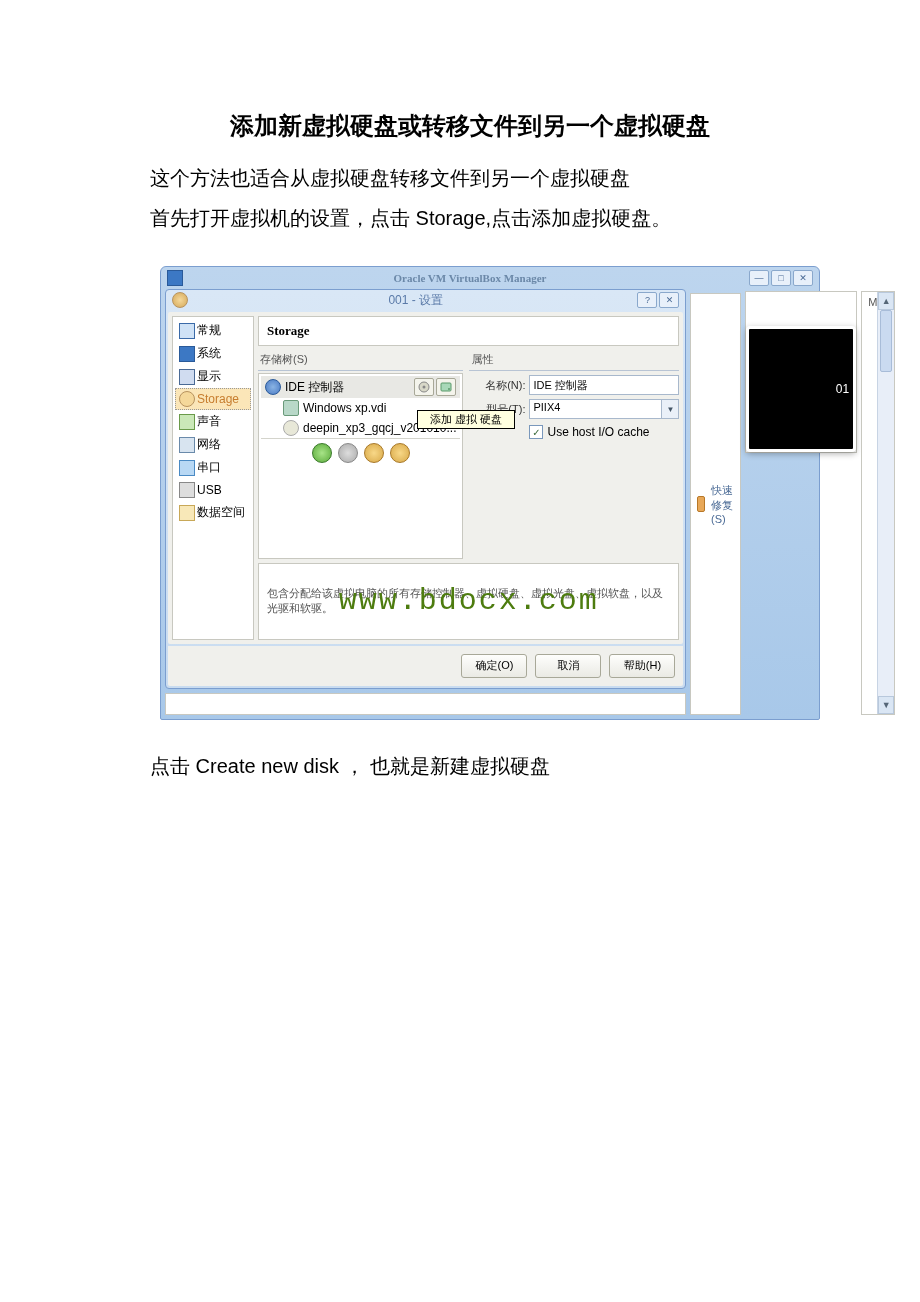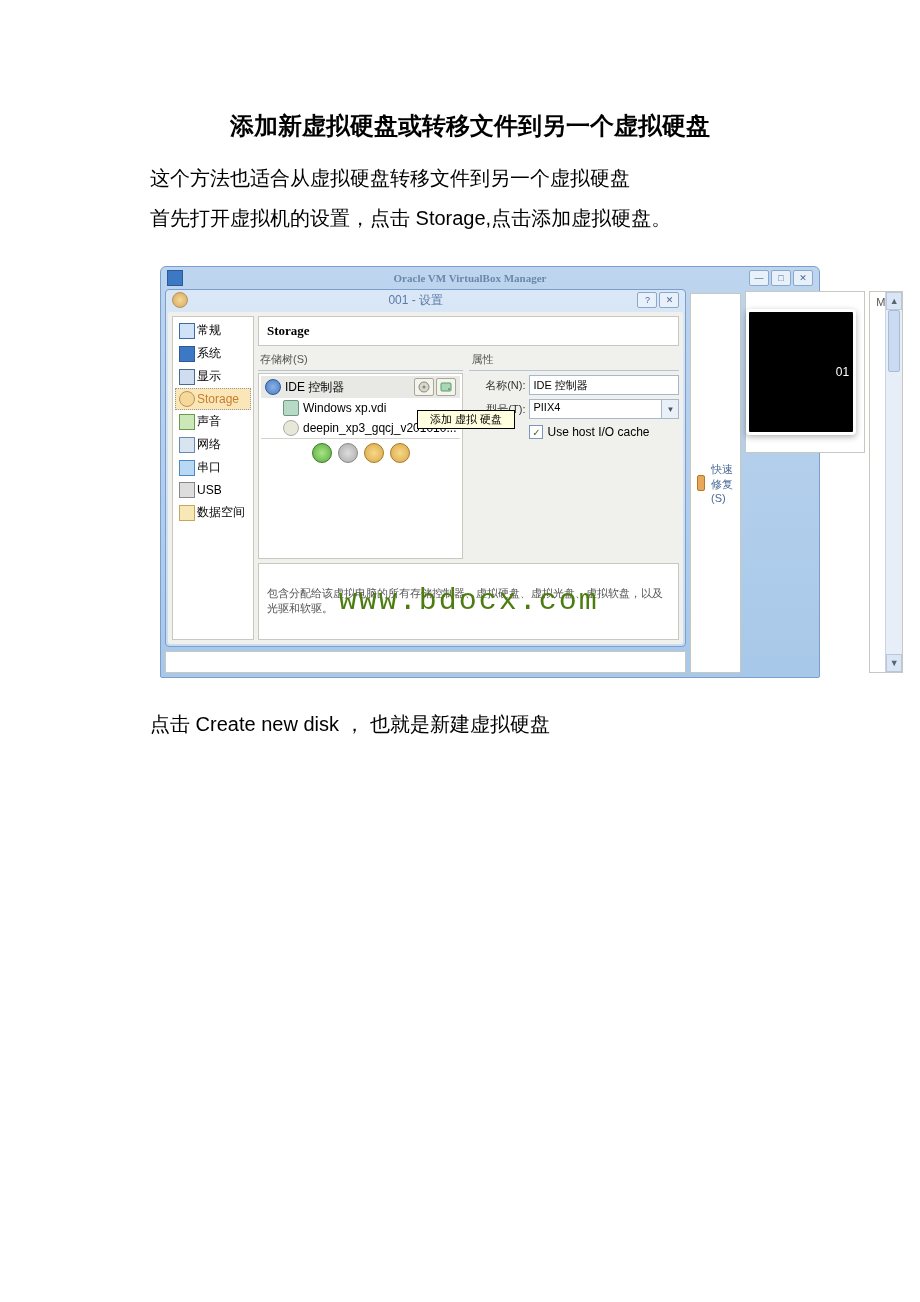--- a/index.html
+++ b/index.html
@@ -65,21 +65,21 @@
 .combo{display:flex}
 .combo-btn{width:16px;border:1px solid #a8b8cc;border-left:0;background:#eaf0f8;display:flex;align-items:center;justify-content:center;font-size:8px;color:#456}
 .chk{display:flex;align-items:center;gap:4px;margin-left:60px;margin-top:4px}
 .chk-box{width:12px;height:12px;border:1px solid #7a98bc;background:#fff;display:flex;align-items:center;justify-content:center;color:#3a6a3a;font-size:10px}
 .desc-box{background:#fff;border:1px solid #c8c8c0;padding:22px 8px;margin-top:4px;font-size:11px;color:#555;line-height:1.4;position:relative}
 .watermark{position:absolute;left:50%;top:50%;transform:translate(-50%,-50%);font-size:30px;color:#4d7c0f;font-family:Liberation Mono, monospace;letter-spacing:2px;pointer-events:none}
 .dlg-buttons{display:flex;justify-content:flex-end;gap:8px;padding:8px;background:#f0f0ec;margin:0 2px 2px 2px;border-radius:0 0 2px 2px}
 .dlg-btn{min-width:64px;height:22px;border:1px solid #a8a898;background:linear-gradient(#fefefc,#eaeae4);border-radius:3px;font-size:11px;display:flex;align-items:center;justify-content:center;cursor:default}
 .quickfix{background:#fff;border:1px solid #c8c8c0;padding:6px;display:flex;align-items:center;gap:6px;font-size:11px;color:#4a6a95;margin-top:4px}
 .qf-ico{width:14px;height:14px;background:#e8a858;border:1px solid #b87828;border-radius:2px}
-.preview{background:#fff;border:1px solid #c8c8c0;height:160px;margin-top:2px;display:flex;align-items:center;justify-content:flex-end;padding-right:8px}
+.preview{background:#fff;border:1px solid #c8c8c0;height:160px;margin-top:2px;display:flex;align-items:flex-end;justify-content:flex-end;padding-right:0}
 .preview-inner{width:100px;height:120px;background:#000;color:#fff;border:3px solid #fff;border-radius:4px;box-shadow:0 2px 6px rgba(0,0,0,.3);display:flex;align-items:center;justify-content:flex-end;font-size:12px;padding-right:4px}
 .scroll-spacer{background:#fff;border:1px solid #c8c8c0;flex:1;margin-top:2px;position:relative}
 .mb-text{font-size:11px;color:#555;padding:4px 6px}
 .vscroll{position:absolute;right:0;top:0;bottom:0;width:16px;background:#e8eef8;border-left:1px solid #c8d4e4}
 .vscroll .arrow{height:16px;background:#dae6f4;border:1px solid #b8c8dc;display:flex;align-items:center;justify-content:center;font-size:9px;color:#567}
 .vscroll .thumb{position:absolute;left:2px;right:2px;top:18px;height:60px;background:#cadaf0;border:1px solid #a8bcd8;border-radius:2px}
 .bottom-strip{background:#fff;border:1px solid #c8c8c0;height:20px;margin-top:2px;display:flex;align-items:center;justify-content:center;font-size:10px;color:#888}
 </style>
 </head>
 <body>
@@ -209,20 +209,25 @@
                       <span>Use host I/O cache</span>
                     </div>
                   </div>
                 </div>
                 <div class="desc-box">
                   <span>包含分配给该虚拟电脑的所有存储控制器、虚拟硬盘、虚拟光盘、虚拟软盘，以及光驱和软驱。</span>
                   <div class="watermark">www.bdocx.com</div>
                 </div>
               </div>
             </div>
+            <div class="dlg-buttons">
+              <div class="dlg-btn">确定(O)</div>
+              <div class="dlg-btn">取消</div>
+              <div class="dlg-btn">帮助(H)</div>
+            </div>
           </div>
           <div class="bottom-strip"></div>
         </div>
         <div class="right-col">
           <div class="quickfix">
             <div class="qf-ico"></div>
             <span>快速修复(S)</span>
           </div>
           <div class="preview">
             <div class="preview-inner">

